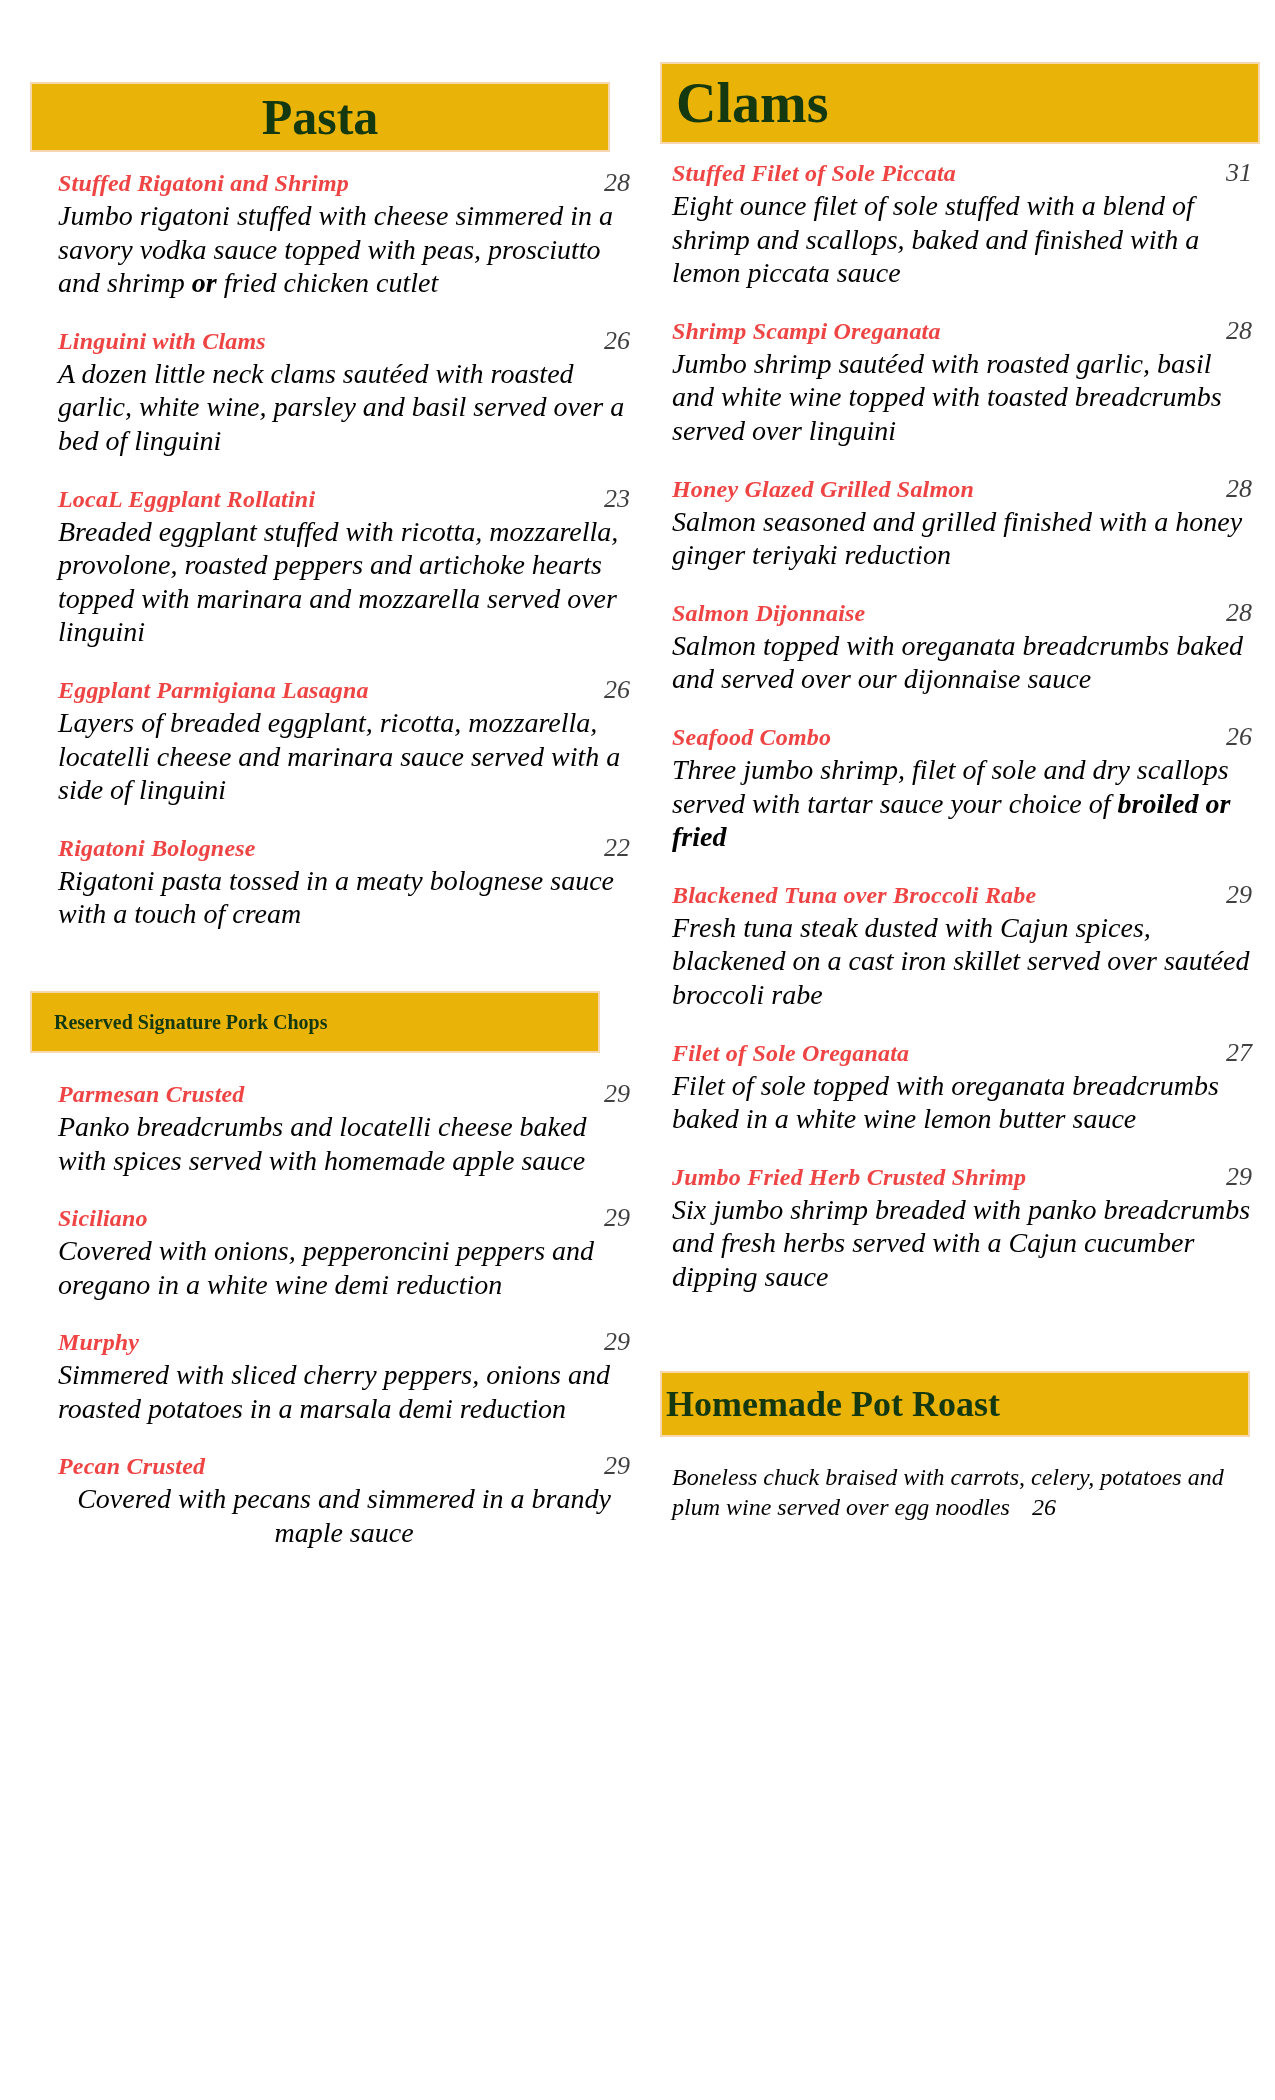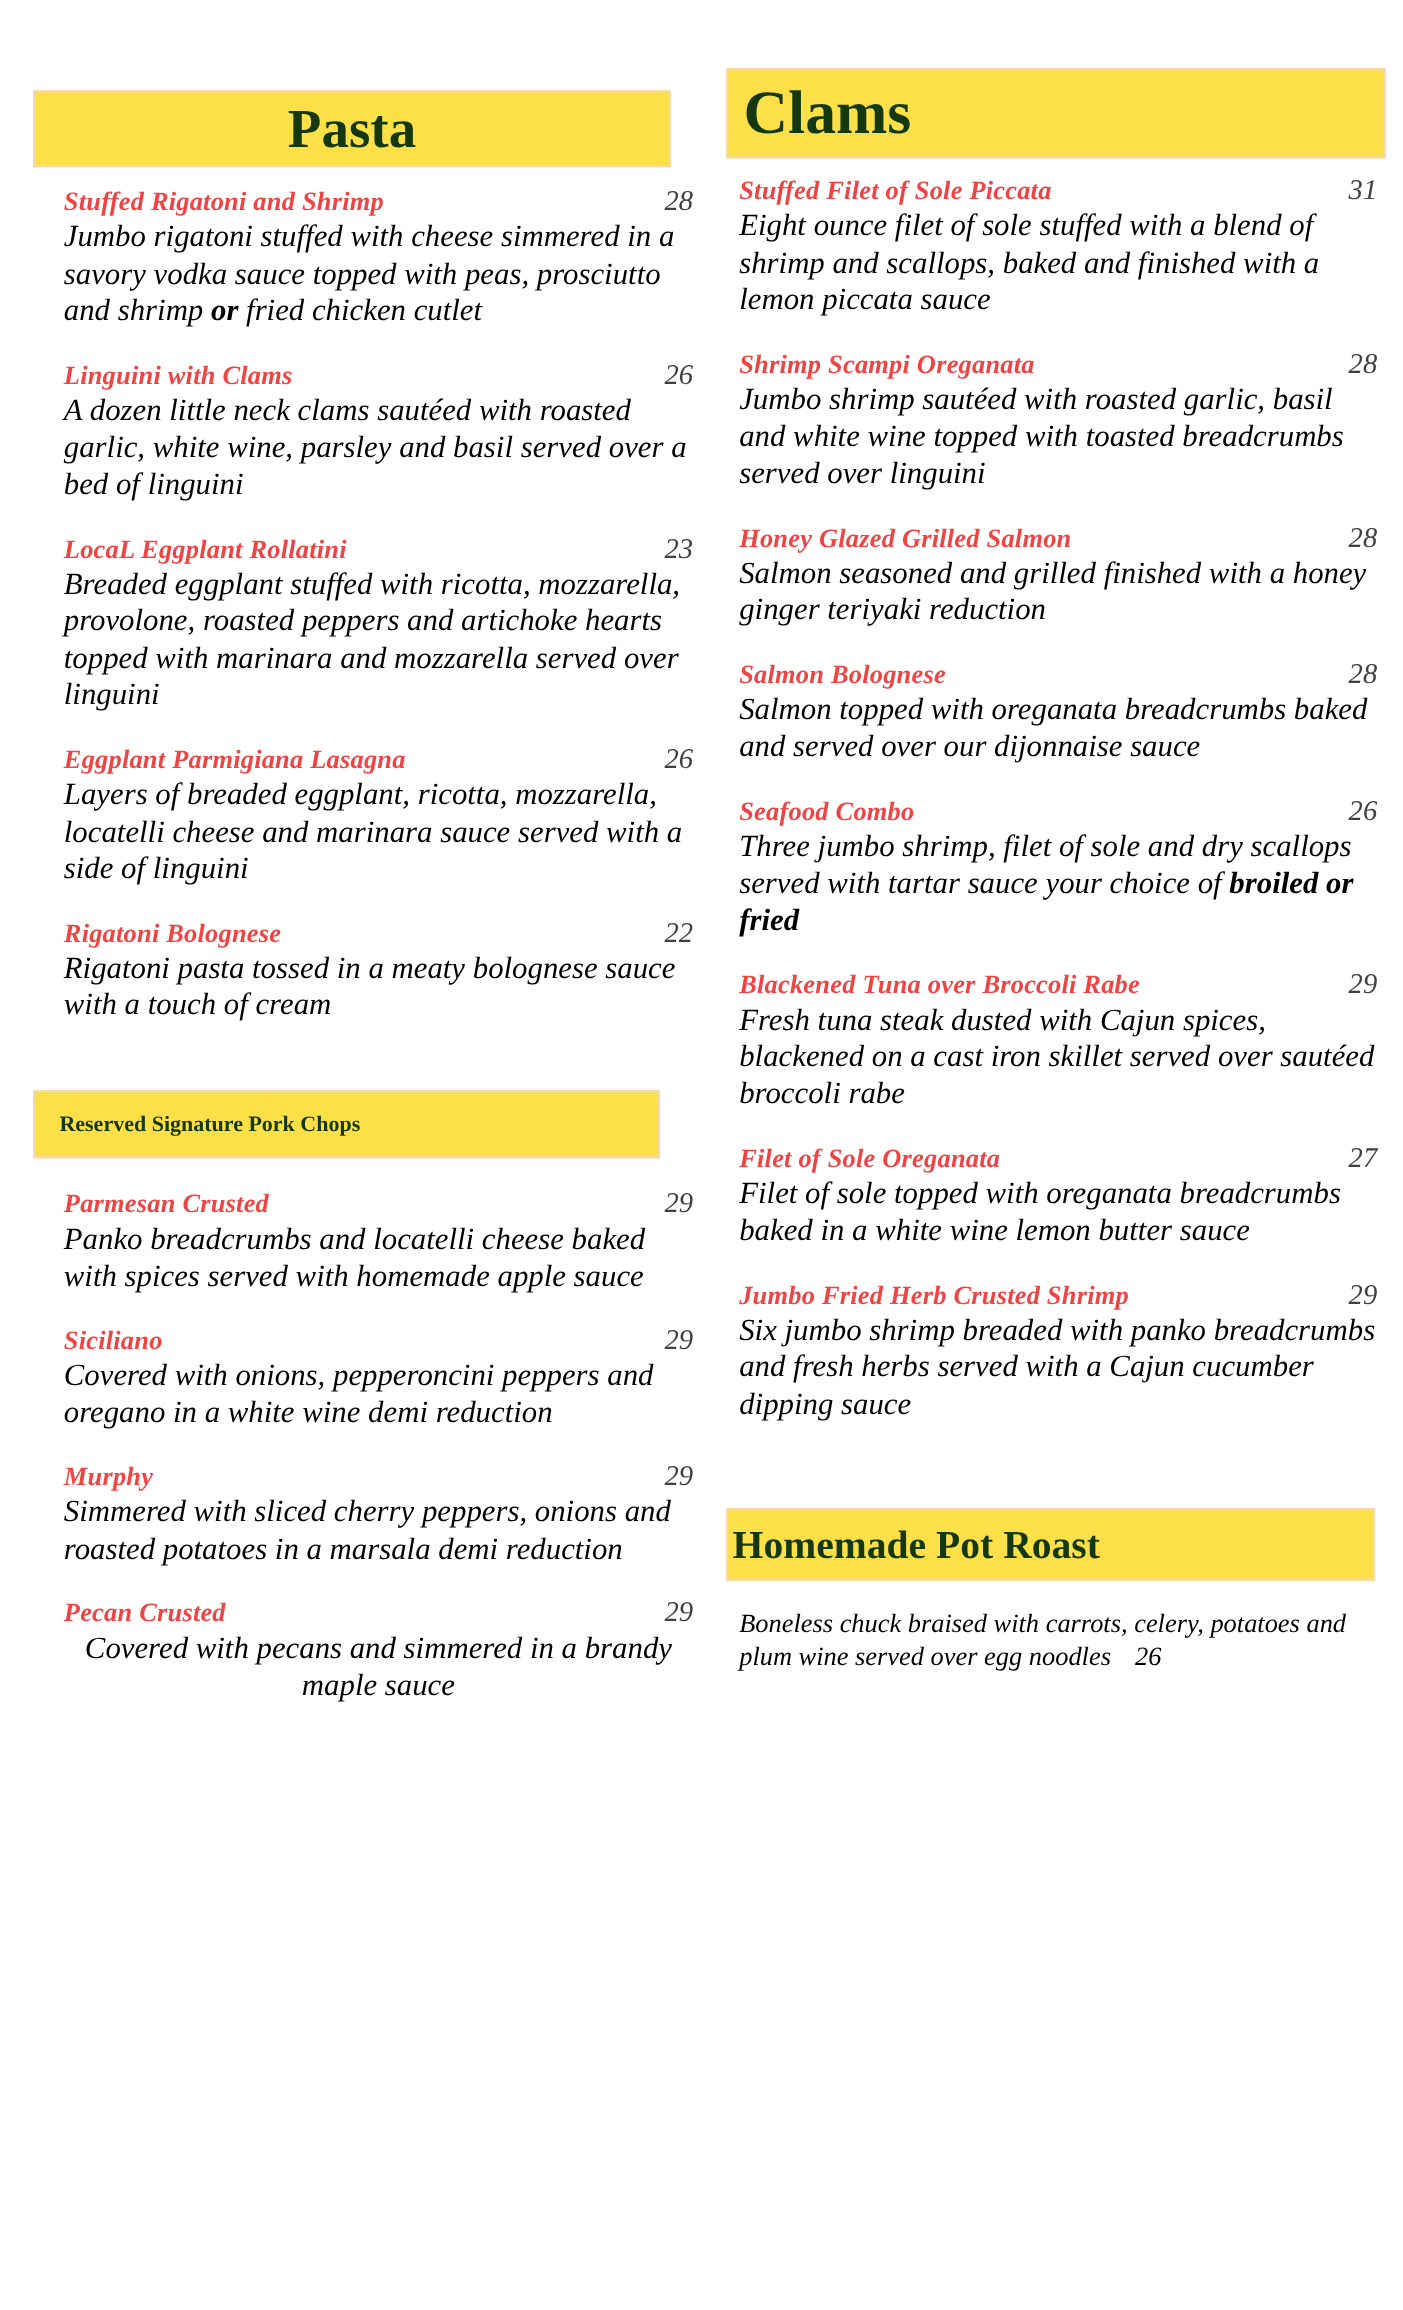--- a/index.html
+++ b/index.html
@@ -27,21 +27,21 @@
     position: absolute;
     top: 0;
     box-sizing: border-box;
   }
   .col-left  { left: 30px;  width: 620px; }
   .col-right { left: 660px; width: 600px; }
 
   
   .section-box {
     border: 2px solid #f6d7b0;
-    background: #fde047;
+    background: #eab308;
     box-sizing: border-box;
     display: flex;
     align-items: center;
     text-align: center;
   }
   .section-title {
     color: #14380f;
     font-family: "Liberation Serif", "DejaVu Serif", serif;
     font-weight: bold;
     line-height: 1;
@@ -260,21 +260,21 @@
         </div>
         <div class="item">
           <div class="item-head">
             <span class="item-name">Honey Glazed Grilled Salmon</span>
             <span class="item-price">28</span>
           </div>
           <div class="item-desc">Salmon seasoned and grilled finished with a honey ginger teriyaki reduction</div>
         </div>
         <div class="item">
           <div class="item-head">
-            <span class="item-name">Salmon Bolognese</span>
+            <span class="item-name">Salmon Dijonnaise</span>
             <span class="item-price">28</span>
           </div>
           <div class="item-desc">Salmon topped with oreganata breadcrumbs baked and served over our dijonnaise sauce</div>
         </div>
         <div class="item">
           <div class="item-head">
             <span class="item-name">Seafood Combo</span>
             <span class="item-price">26</span>
           </div>
           <div class="item-desc"><span>Three jumbo shrimp, filet of sole and dry scallops served with tartar sauce your choice of </span><b>broiled or fried</b><span></span></div>

